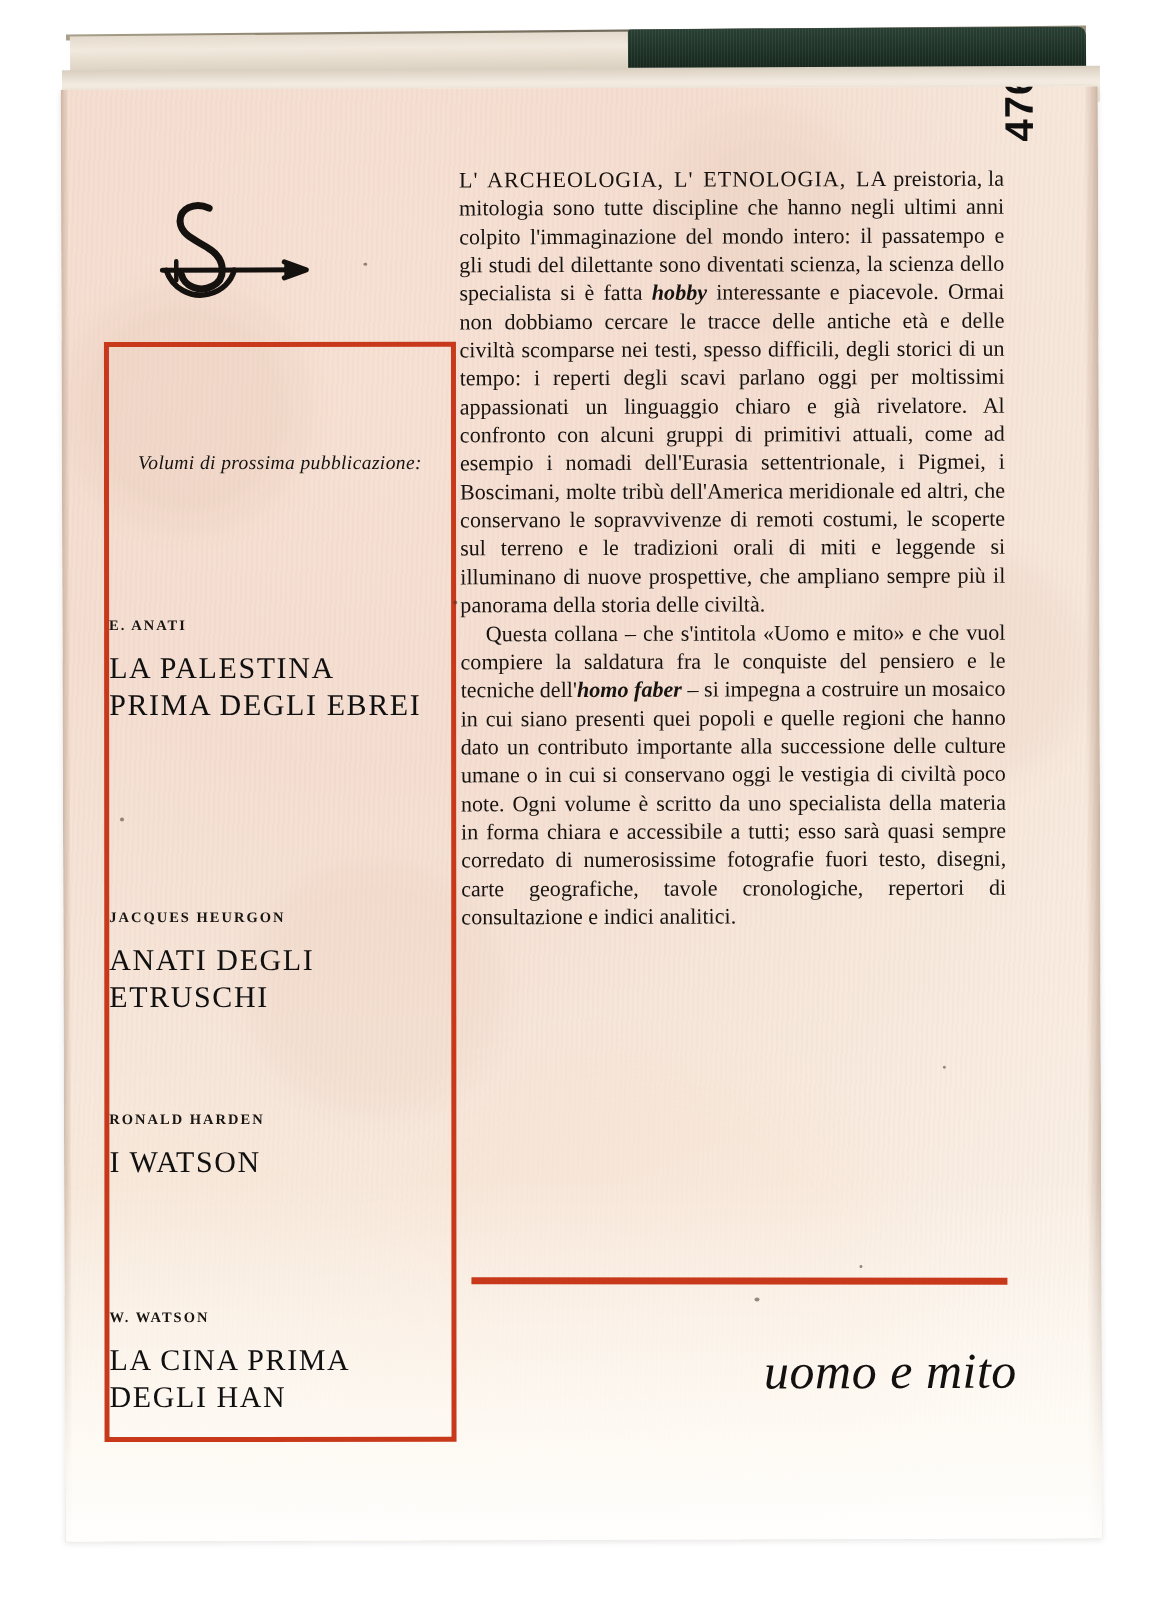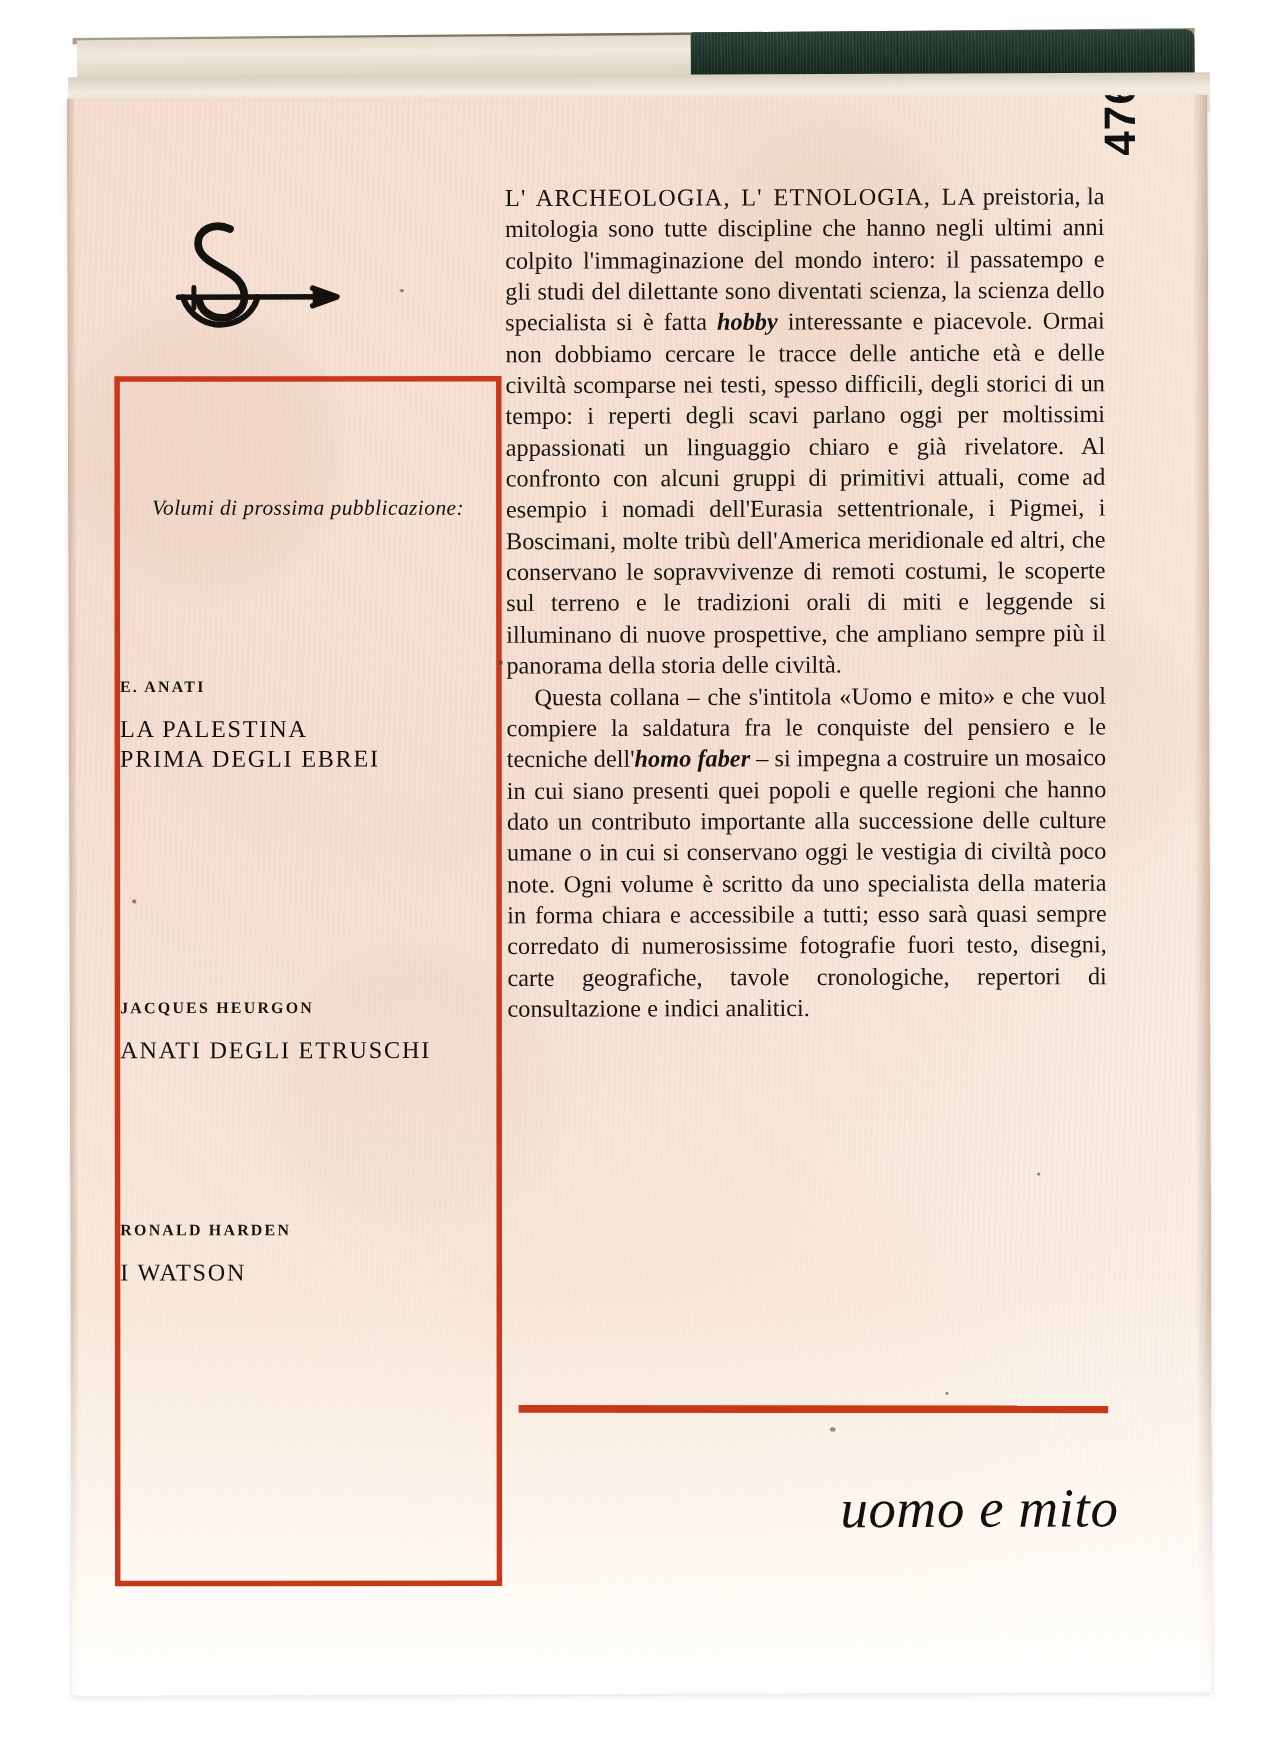--- a/index.html
+++ b/index.html
@@ -189,21 +189,21 @@
     font-size: 14.5px;
     letter-spacing: 2.0px;
     color: #171412;
     text-transform: uppercase;
     font-variant: small-caps;
     font-weight: 600;
     font-family: "Liberation Serif", serif;
   }
   .book-title {
     margin-top: 16px;
-    font-size: 22px;
+    font-size: 30px;
     letter-spacing: 1.6px;
     color: #111010;
     line-height: 1.22;
     font-family: "Liberation Serif", serif;
   }
   .book-entry.e0 { top: 270px; }
   .book-entry.e1 { top: 562px; }
   .book-entry.e2 { top: 764px; }
   .book-entry.e3 { top: 962px; }
 
@@ -325,20 +325,24 @@
           <div class="book-entry e1">
             <div class="book-author">JACQUES HEURGON</div>
             <div class="book-title">ANATI DEGLI ETRUSCHI</div>
           </div>
 
           <div class="book-entry e2">
             <div class="book-author">RONALD HARDEN</div>
             <div class="book-title">I WATSON</div>
           </div>
 
+          <div class="book-entry e3">
+            <div class="book-author">W. WATSON</div>
+            <div class="book-title">LA CINA PRIMA DEGLI HAN</div>
+          </div>
 
         </div>
       </div>
 
       <div class="blurb">
         <p><span class="lead">L' ARCHEOLOGIA, L' ETNOLOGIA, LA</span><span> preistoria, la mitologia sono tutte discipline che hanno negli ultimi anni colpito l'immaginazione del mondo intero: il passatempo e gli studi del dilettante sono diventati scienza, la scienza dello specialista si è fatta </span><i>hobby</i><span> interessante e piacevole. Ormai non dobbiamo cercare le tracce delle antiche età e delle civiltà scomparse nei testi, spesso difficili, degli storici di un tempo: i reperti degli scavi parlano oggi per moltissimi appassionati un linguaggio chiaro e già rivelatore. Al confronto con alcuni gruppi di primitivi attuali, come ad esempio i nomadi dell'Eurasia settentrionale, i Pigmei, i Boscimani, molte tribù dell'America meridionale ed altri, che conservano le sopravvivenze di remoti costumi, le scoperte sul terreno e le tradizioni orali di miti e leggende si illuminano di nuove prospettive, che ampliano sempre più il panorama della storia delle civiltà.</span></p>
         <p><span>Questa collana – che s'intitola «Uomo e mito» e che vuol compiere la saldatura fra le conquiste del pensiero e le tecniche dell'</span><i>homo faber</i><span> – si impegna a costruire un mosaico in cui siano presenti quei popoli e quelle regioni che hanno dato un contributo importante alla successione delle culture umane o in cui si conservano oggi le vestigia di civiltà poco note. Ogni volume è scritto da uno specialista della materia in forma chiara e accessibile a tutti; esso sarà quasi sempre corredato di numerosissime fotografie fuori testo, disegni, carte geografiche, tavole cronologiche, repertori di consultazione e indici analitici.</span></p>
       </div>
 
       <div class="cat-number-wrap">

